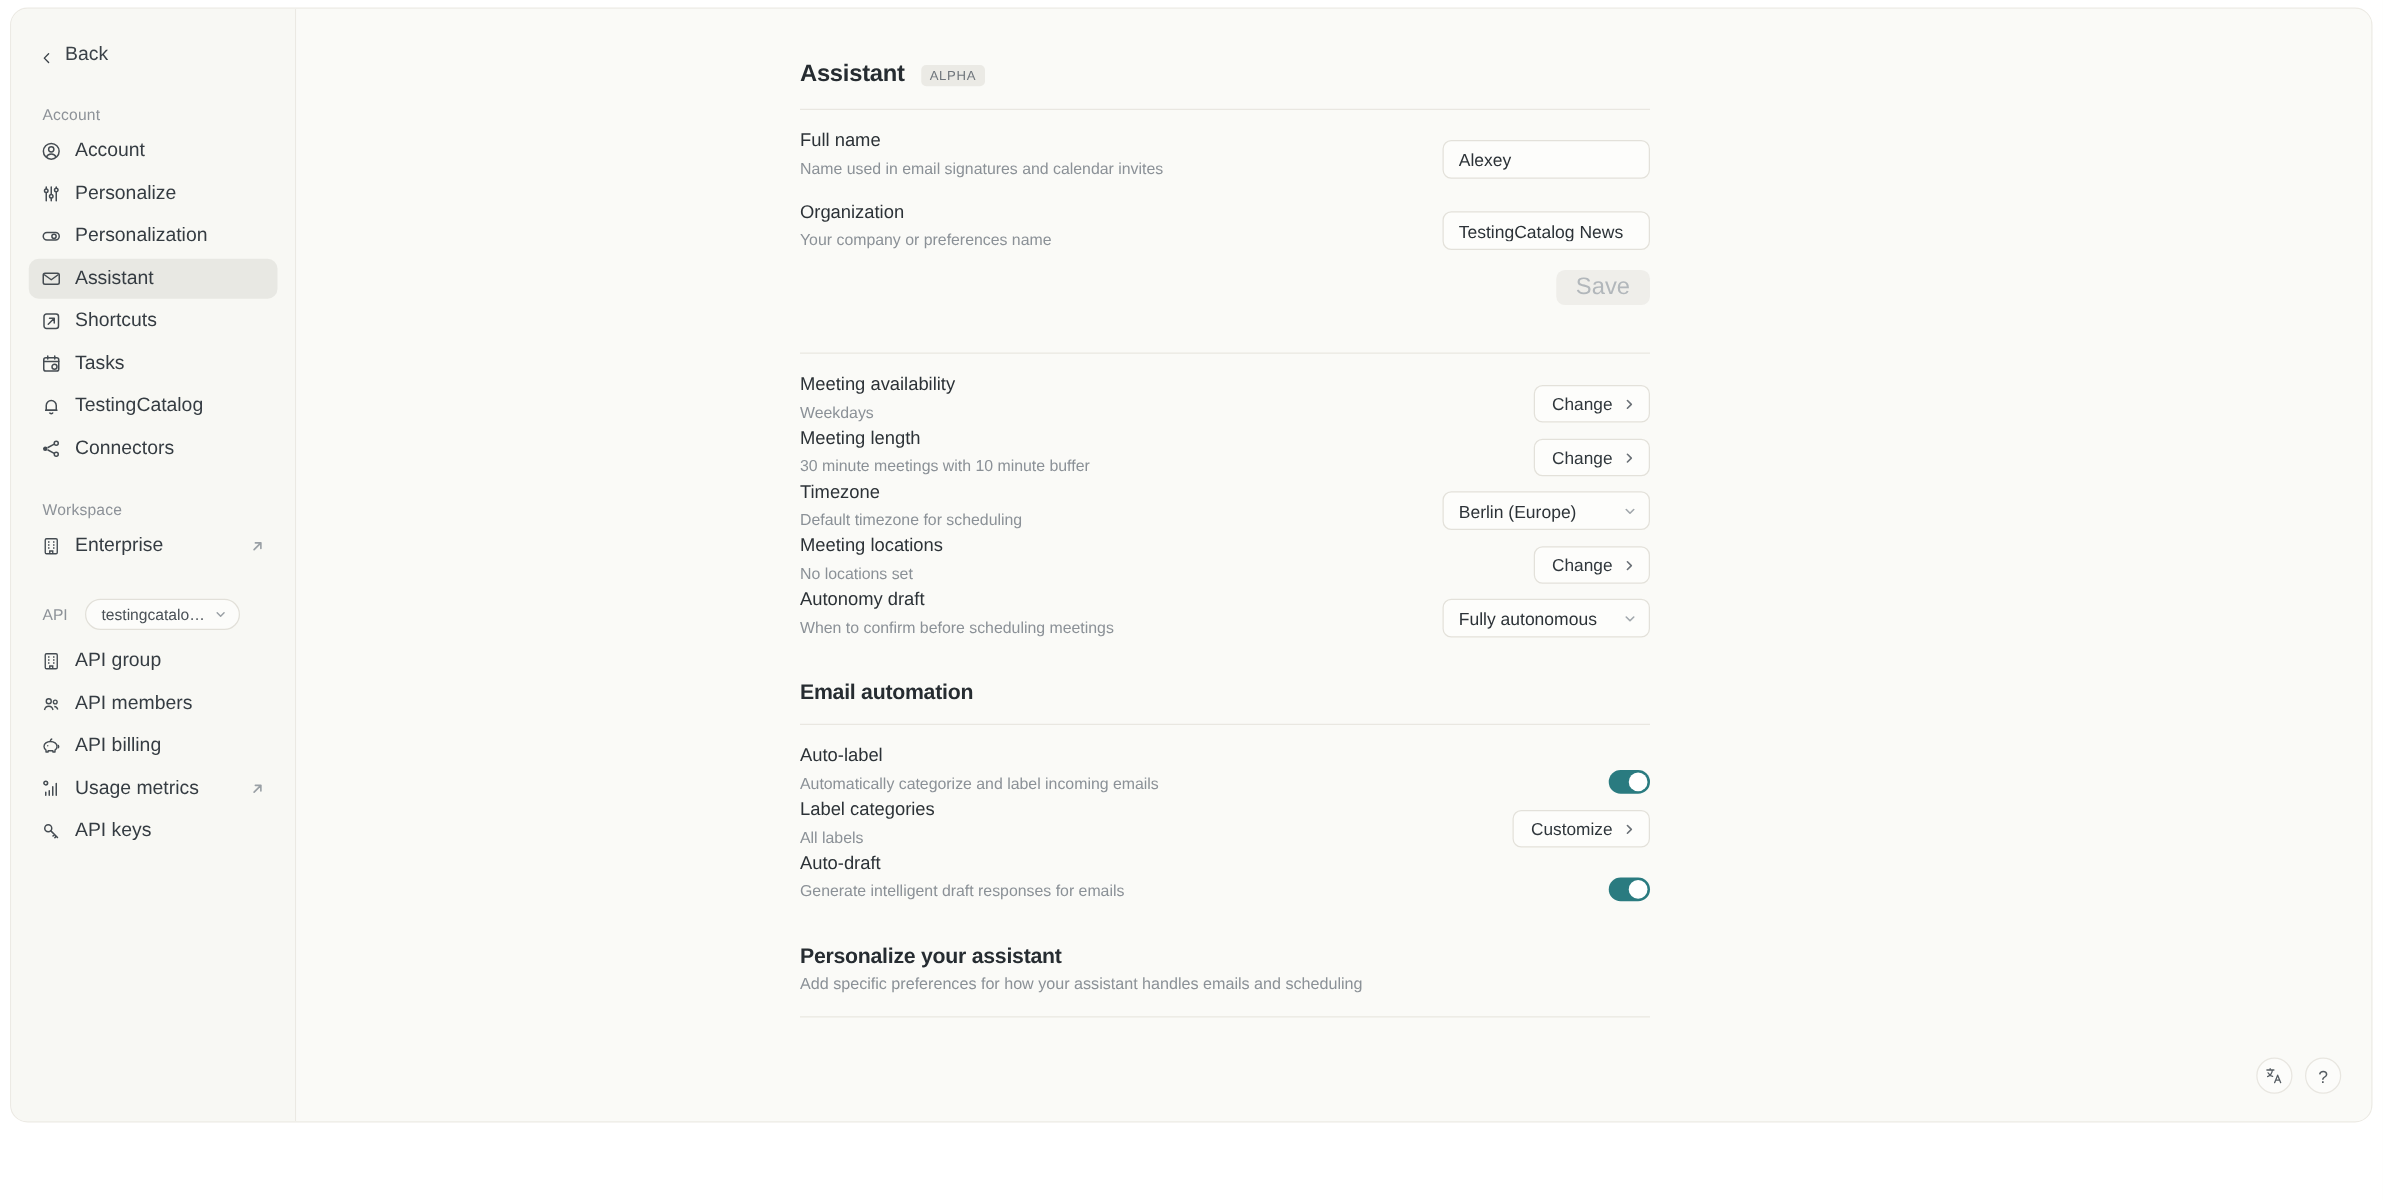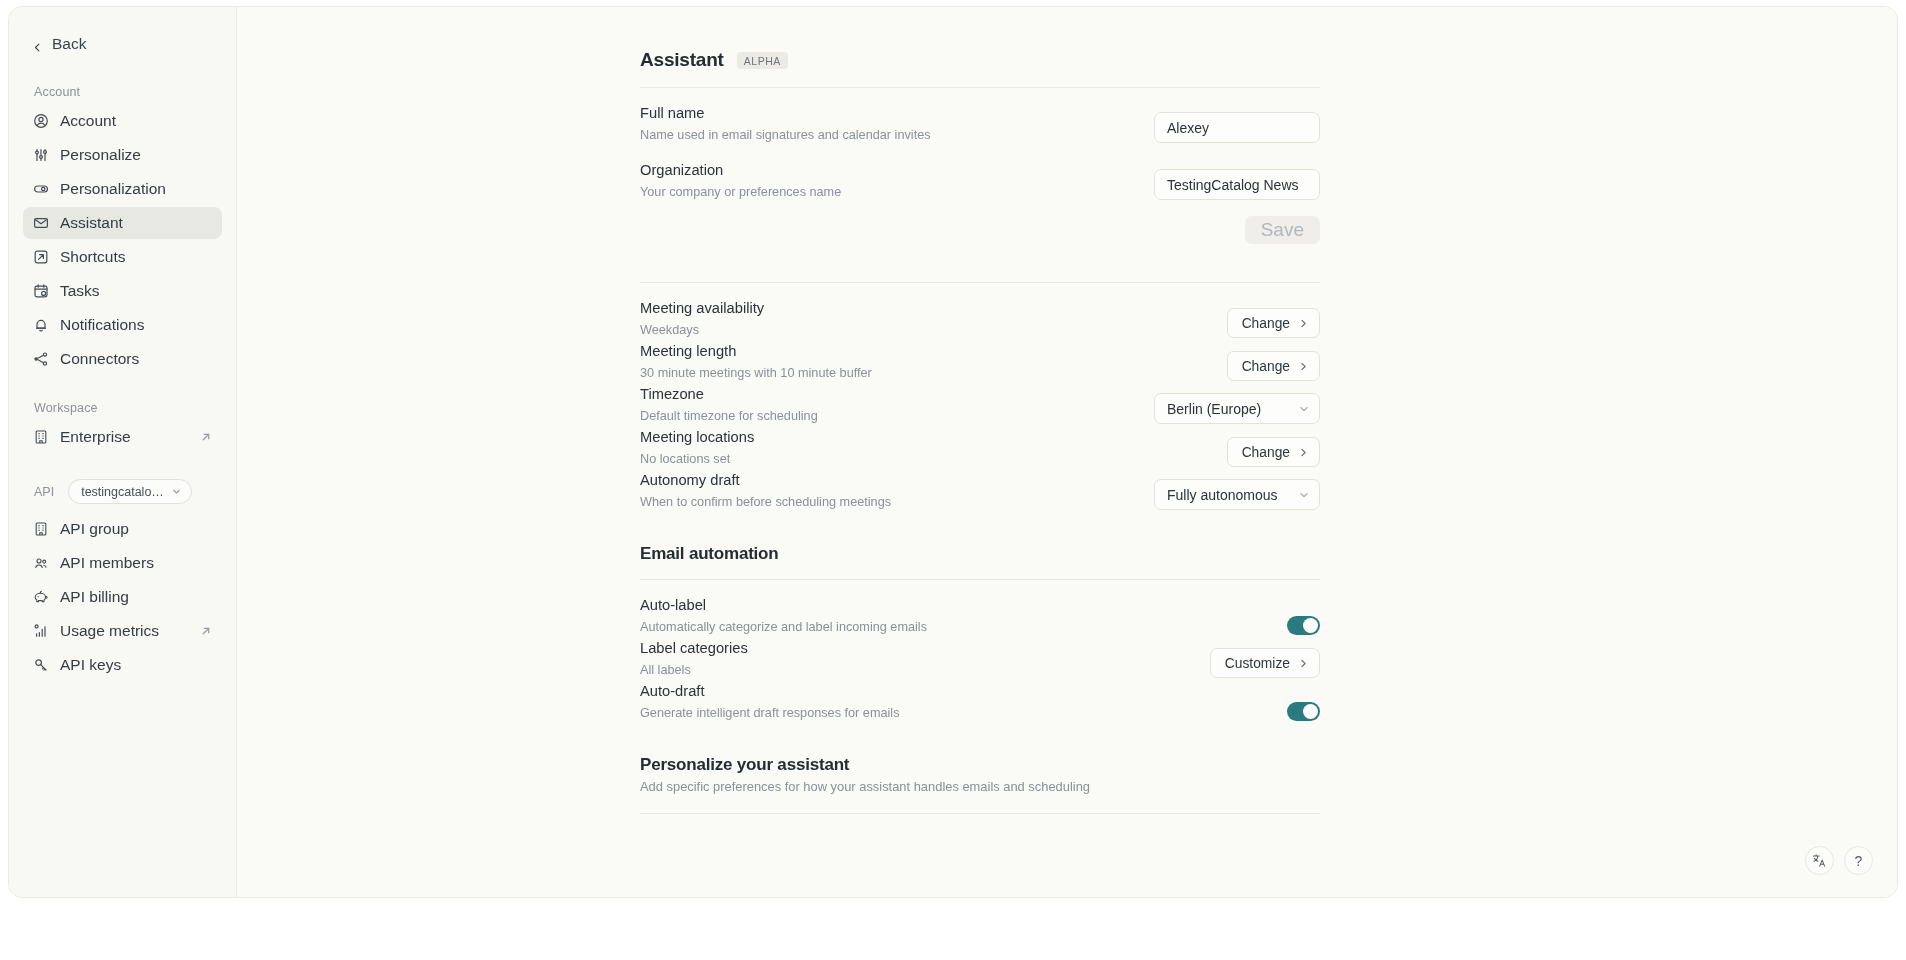--- a/index.html
+++ b/index.html
@@ -384,21 +384,21 @@
     </div>
 
     <div class="nav-item">
       <span class="ico">
         <svg viewBox="0 0 16 16" fill="none" stroke="currentColor" stroke-width="1.2" stroke-linejoin="round">
           <path d="M4 11.2V7.4a4 4 0 0 1 8 0v3.8z"></path>
           <path d="M3 11.2h10"></path>
             <path d="M6.6 13a1.5 1.5 0 0 0 2.8 0"></path>
         </svg>
       </span>
-      <span class="lbl">Notifications</span>
+      <span class="lbl">TestingCatalog</span>
     </div>
 
     <div class="nav-item">
       <span class="ico">
         <svg viewBox="0 0 16 16" fill="none" stroke="currentColor" stroke-width="1.2">
           <circle cx="12" cy="3.6" r="1.6"></circle>
             <circle cx="12" cy="12.4" r="1.6"></circle>
           <circle cx="3.2" cy="8" r="1.2" fill="currentColor"></circle>
           <path d="M5 7.2 10.4 4.3M5 8.8l5.4 2.9"></path>
         </svg>

